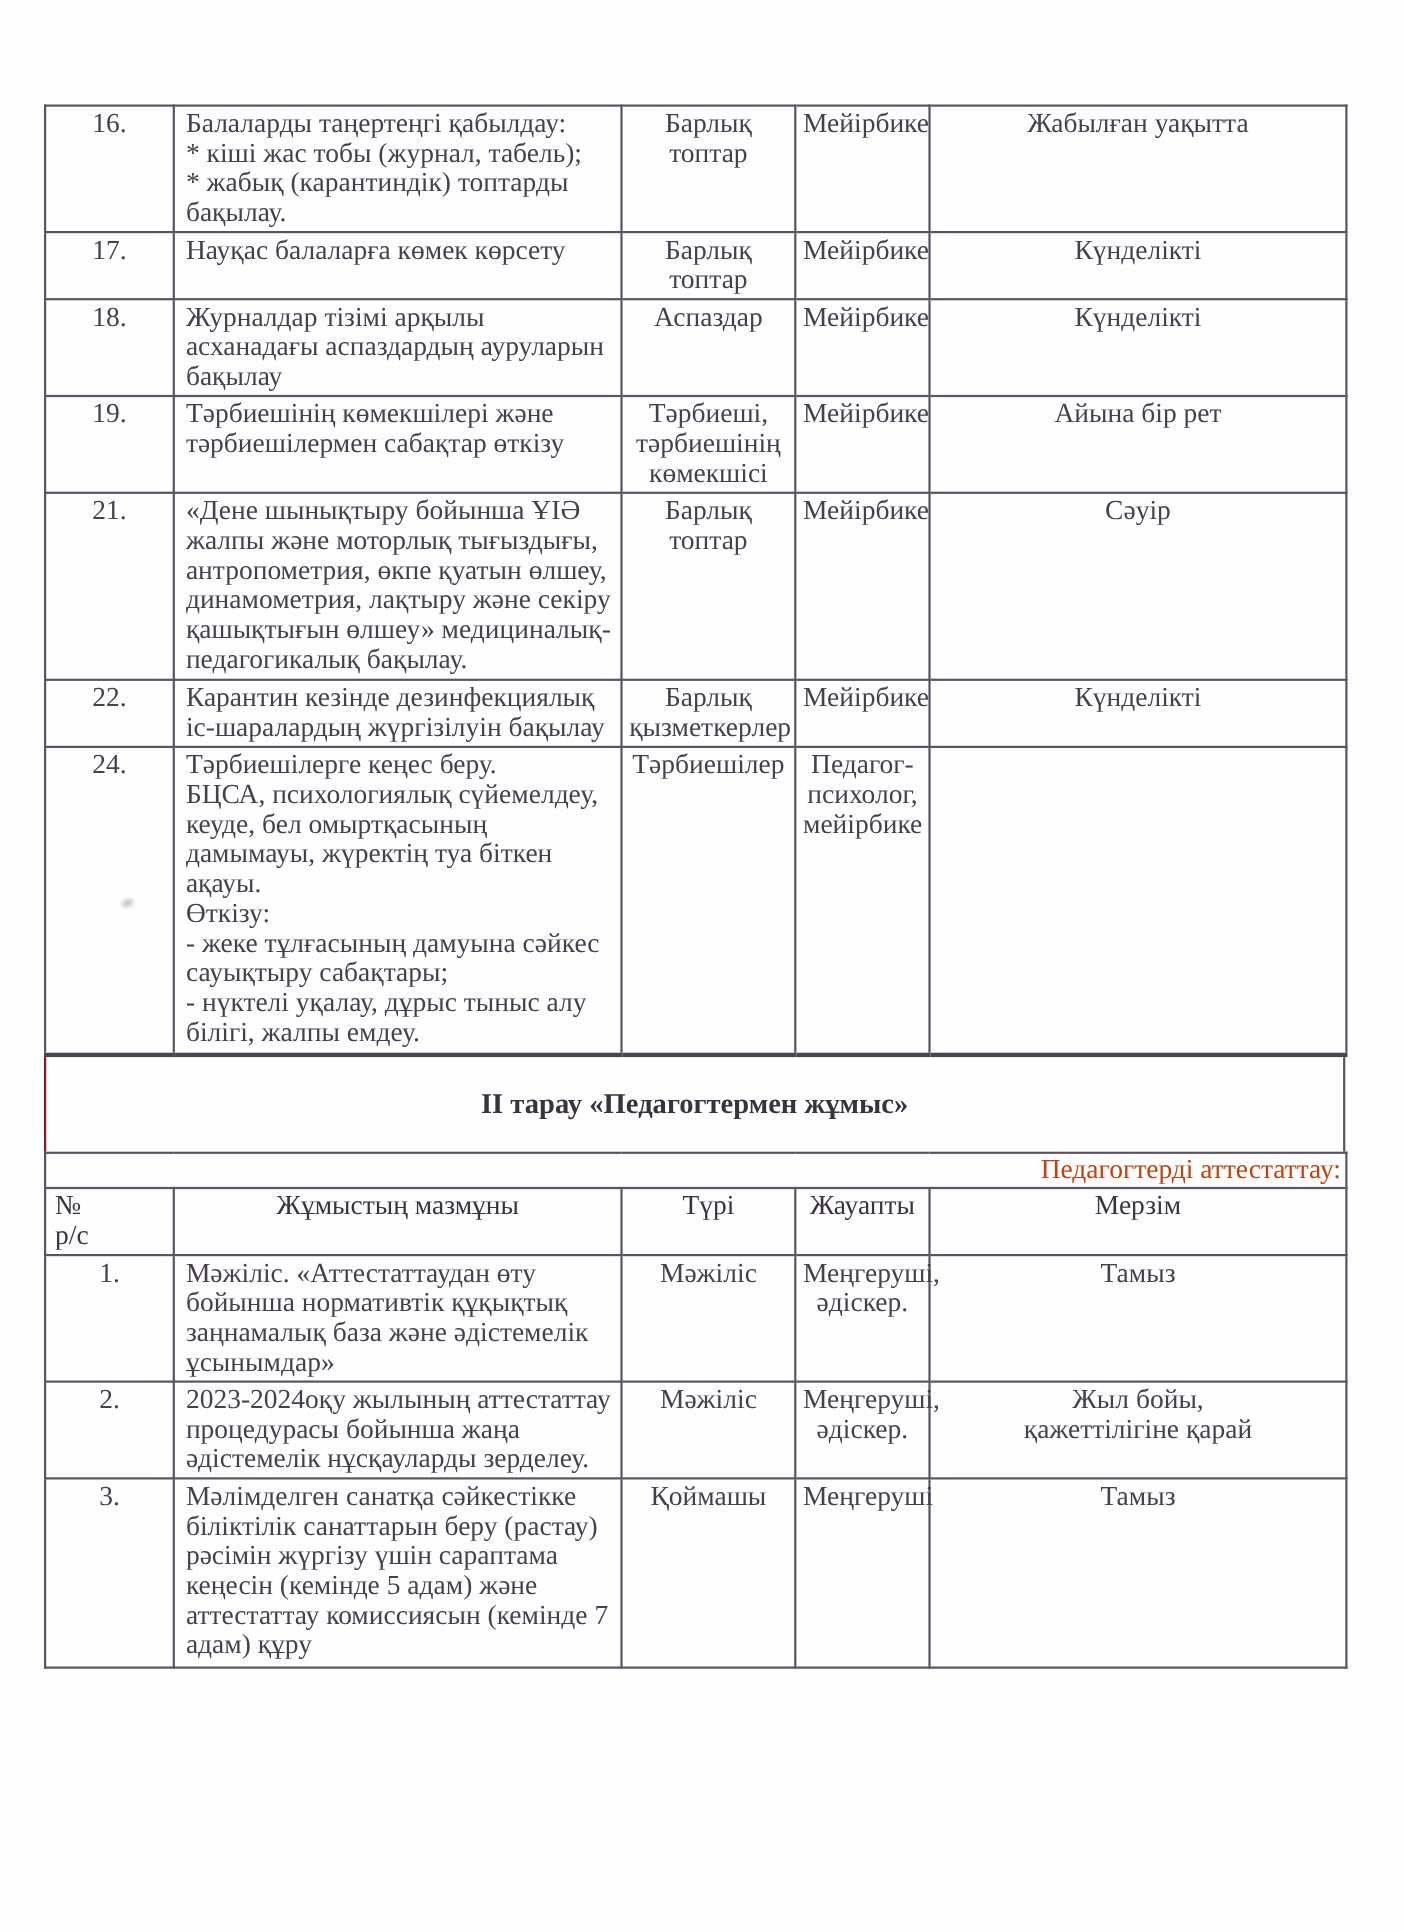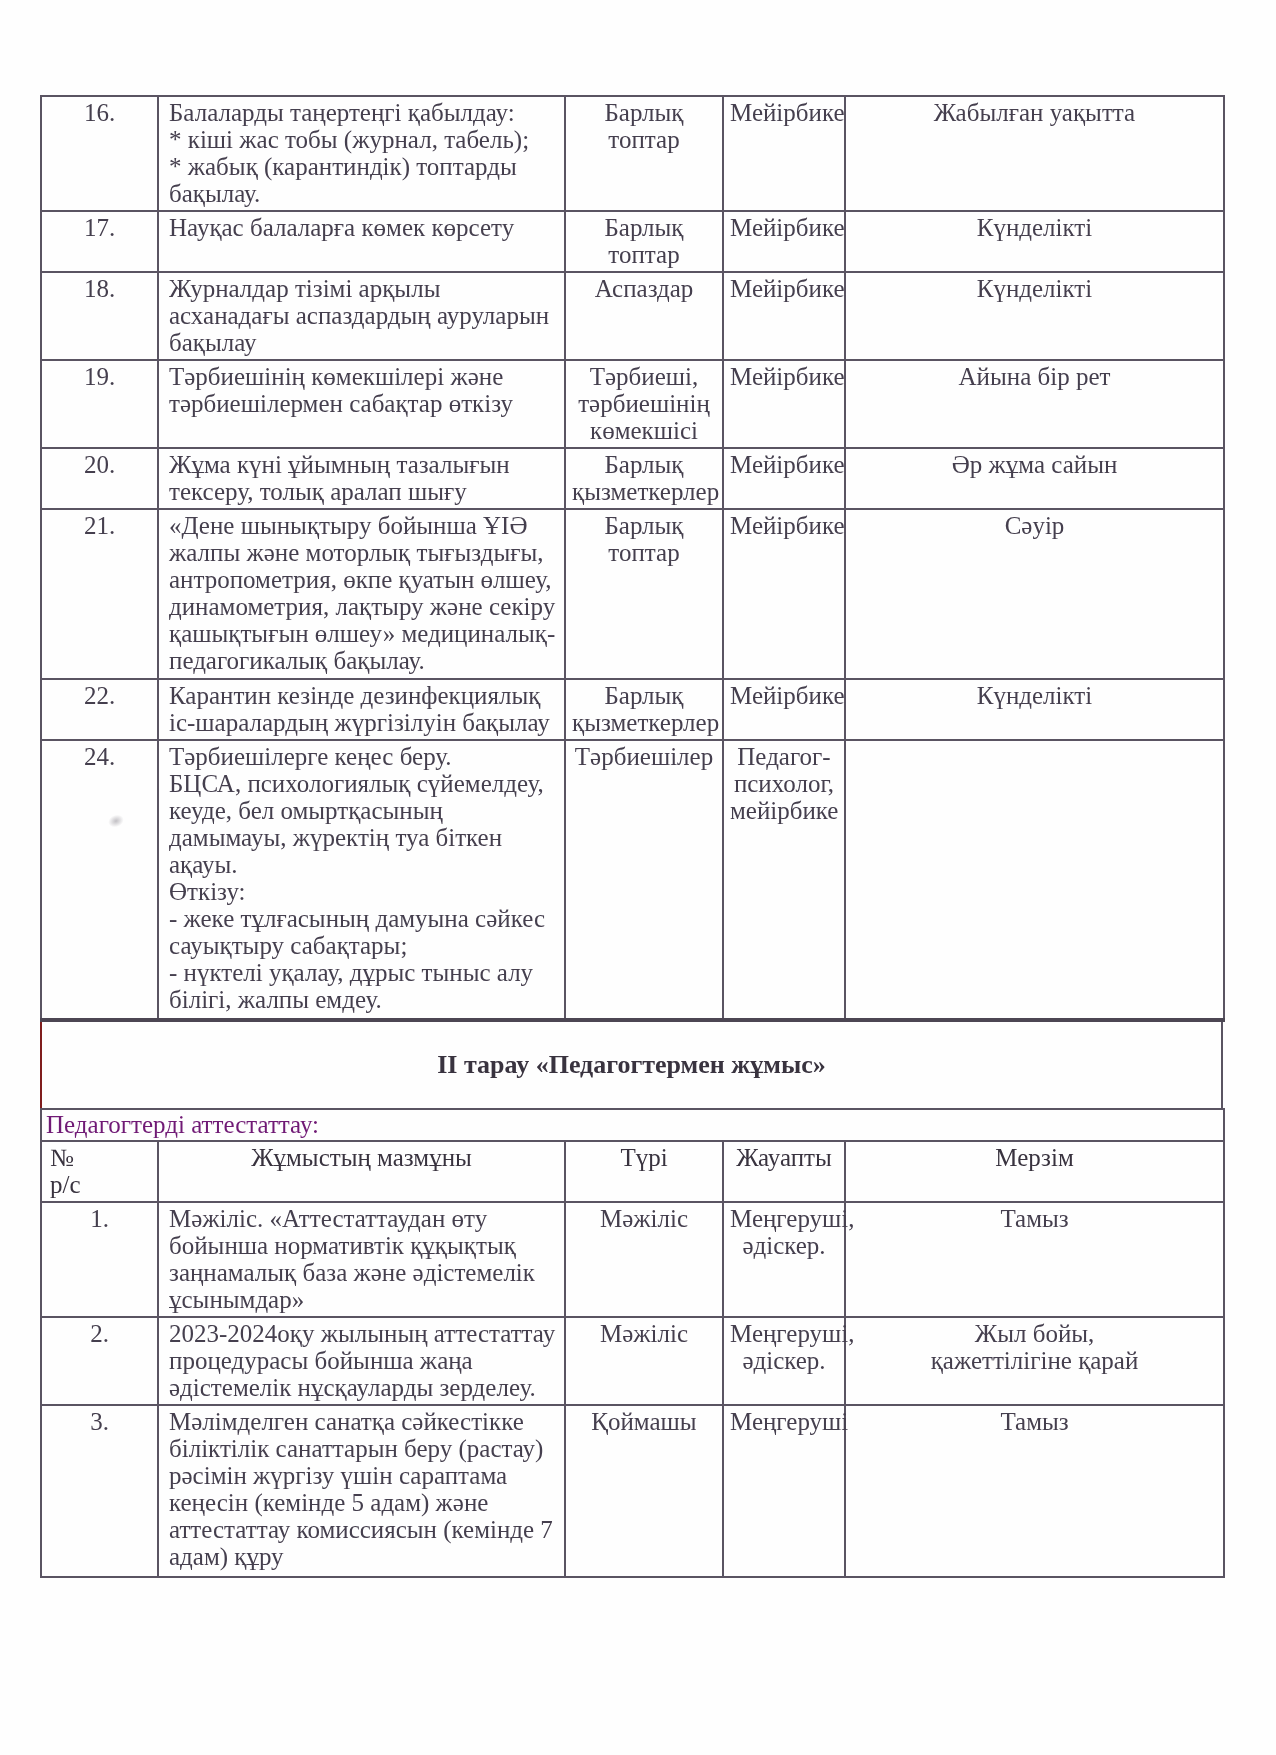--- a/index.html
+++ b/index.html
@@ -49,21 +49,21 @@
   table.doc.t1 tr:last-child td { border-bottom: 4px solid #4c4653; }
 
   .band {
     border-left: 2px solid #7f1d1d;
     border-right: 2px solid #5a5462;
     height: 86px;
     display: flex; align-items: center; justify-content: center;
     font-weight: bold; font-size: 26px; color: #39333f;
   }
   td.subtitle {
-    text-align: left; font-weight: bold; color: #701a75;
+    text-align: right; font-weight: bold; color: #c2410c;
     padding: 1px 4px 2px 4px !important;
     height: 27px;
   }
   th.hdr { font-weight: bold; color: #39333f; text-align: center; vertical-align: top; }
   th.hdr-num { text-align: left; padding-left: 8px !important; }
 
   .smudge {
     position: absolute; left: 108px; top: 815px;
     width: 16px; height: 12px;
     background: radial-gradient(ellipse at center, rgba(120,115,125,.45), rgba(120,115,125,0) 70%);
@@ -112,29 +112,20 @@
       </tr>
       <tr class="h84">
         <td class="c-num">19.</td>
         <td class="c-cont">Тәрбиешінің көмекшілері және
 тәрбиешілермен сабақтар өткізу</td>
         <td class="c-type">Тәрбиеші,
 тәрбиешінің
 көмекшісі</td>
         <td class="c-resp">Мейірбике</td>
         <td class="c-term">Айына бір рет</td>
-      </tr>
-      <tr class="h57">
-        <td class="c-num">20.</td>
-        <td class="c-cont">Жұма күні ұйымның тазалығын
-тексеру, толық аралап шығу</td>
-        <td class="c-type">Барлық
-қызметкерлер</td>
-        <td class="c-resp">Мейірбике</td>
-        <td class="c-term">Әр жұма сайын</td>
       </tr>
       <tr class="h170">
         <td class="c-num">21.</td>
         <td class="c-cont">«Дене шынықтыру бойынша ҰІӘ
 жалпы және моторлық тығыздығы,
 антропометрия, өкпе қуатын өлшеу,
 динамометрия, лақтыру және секіру
 қашықтығын өлшеу» медициналық-
 педагогикалық бақылау.</td>
         <td class="c-type">Барлық топтар</td>

